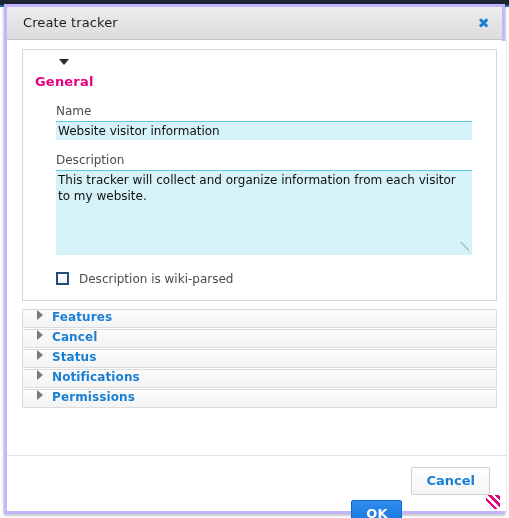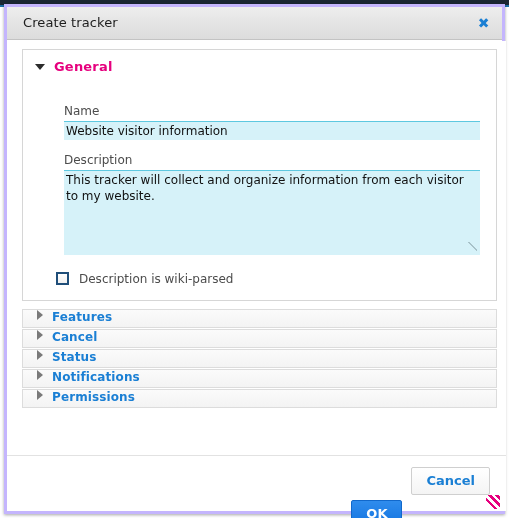--- a/index.html
+++ b/index.html
@@ -105,20 +105,21 @@
     box-sizing: border-box;
   }
   .panel-legend {
     position: absolute;
     left: 12px;
     top: 9px;
     display: flex;
     align-items: center;
     gap: 9px;
     cursor: pointer;
+    flex-direction: column;
   }
   .tri-down {
     width: 0; height: 0;
     border-left: 5px solid transparent;
     border-right: 5px solid transparent;
     border-top: 6px solid #2c2c2c;
     display: inline-block;
   }
   .tri-right {
     width: 0; height: 0;
@@ -129,21 +130,21 @@
   }
   .legend-label {
     font-size: 13px;
     font-weight: bold;
     color: #e6007e;
     letter-spacing: .2px;
   }
 
   .field-group {
     position: absolute;
-    left: 41px;
+    left: 33px;
     top: 54px;
     width: 416px;
   }
   .field-label {
     font-size: 12px;
     color: #4c4c4c;
     margin-bottom: 3px;
     display: block;
   }
   .text-input {

